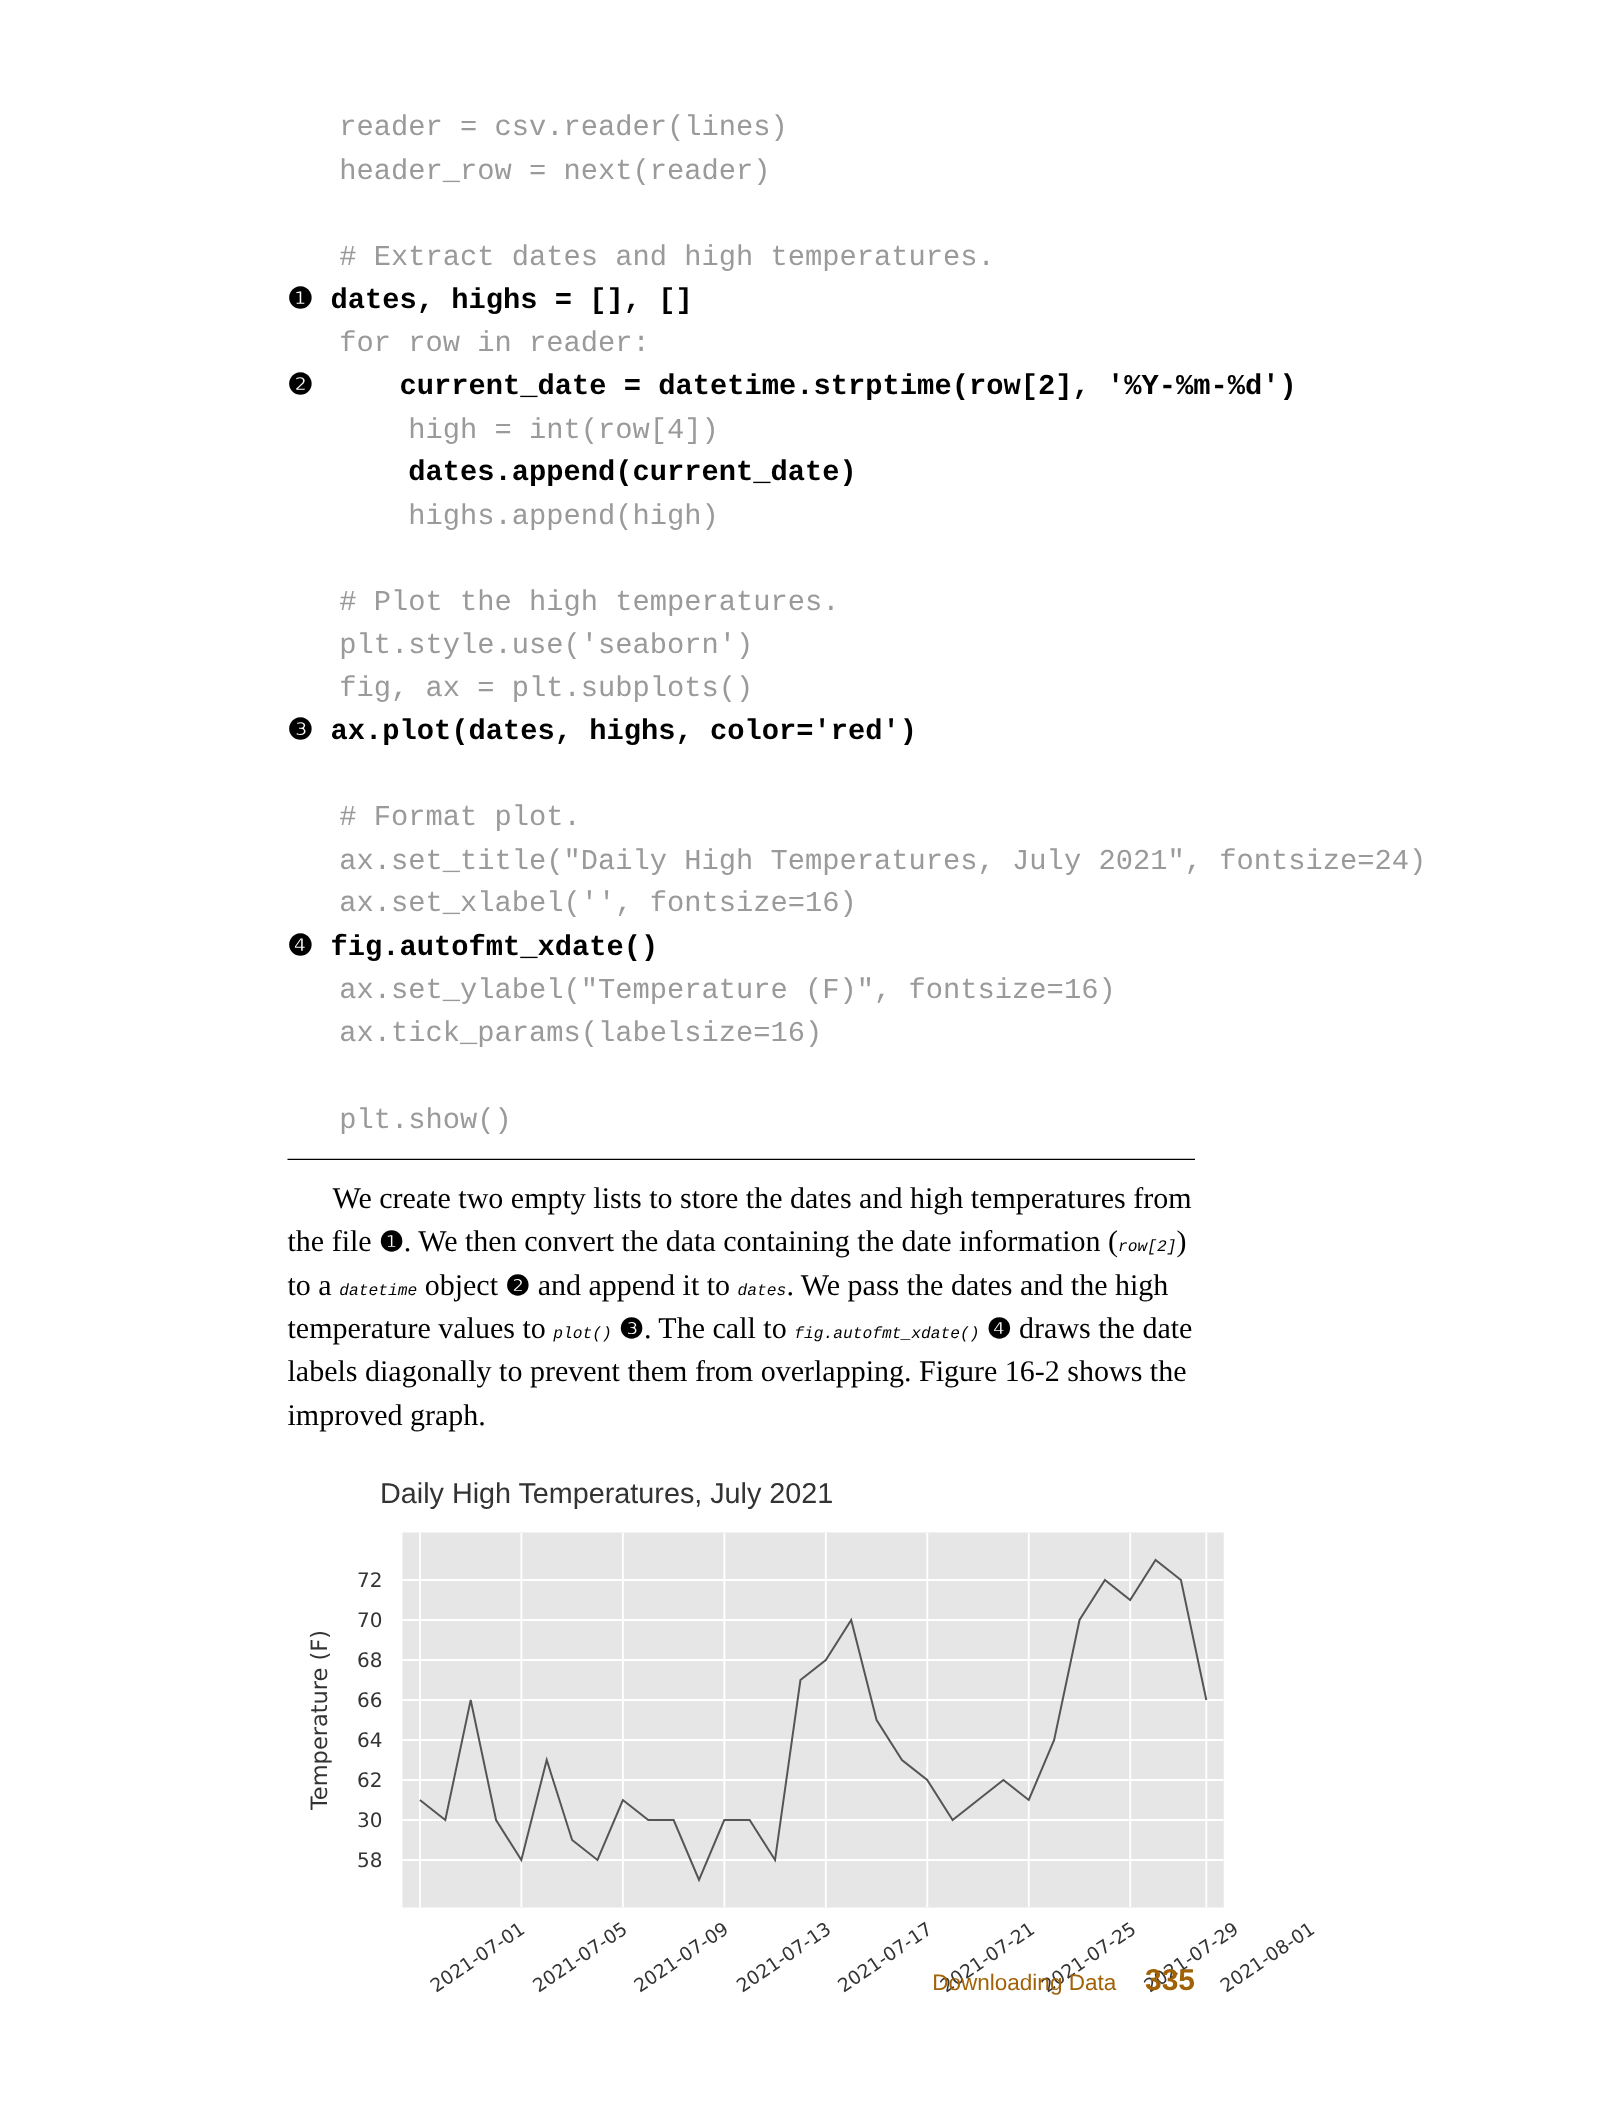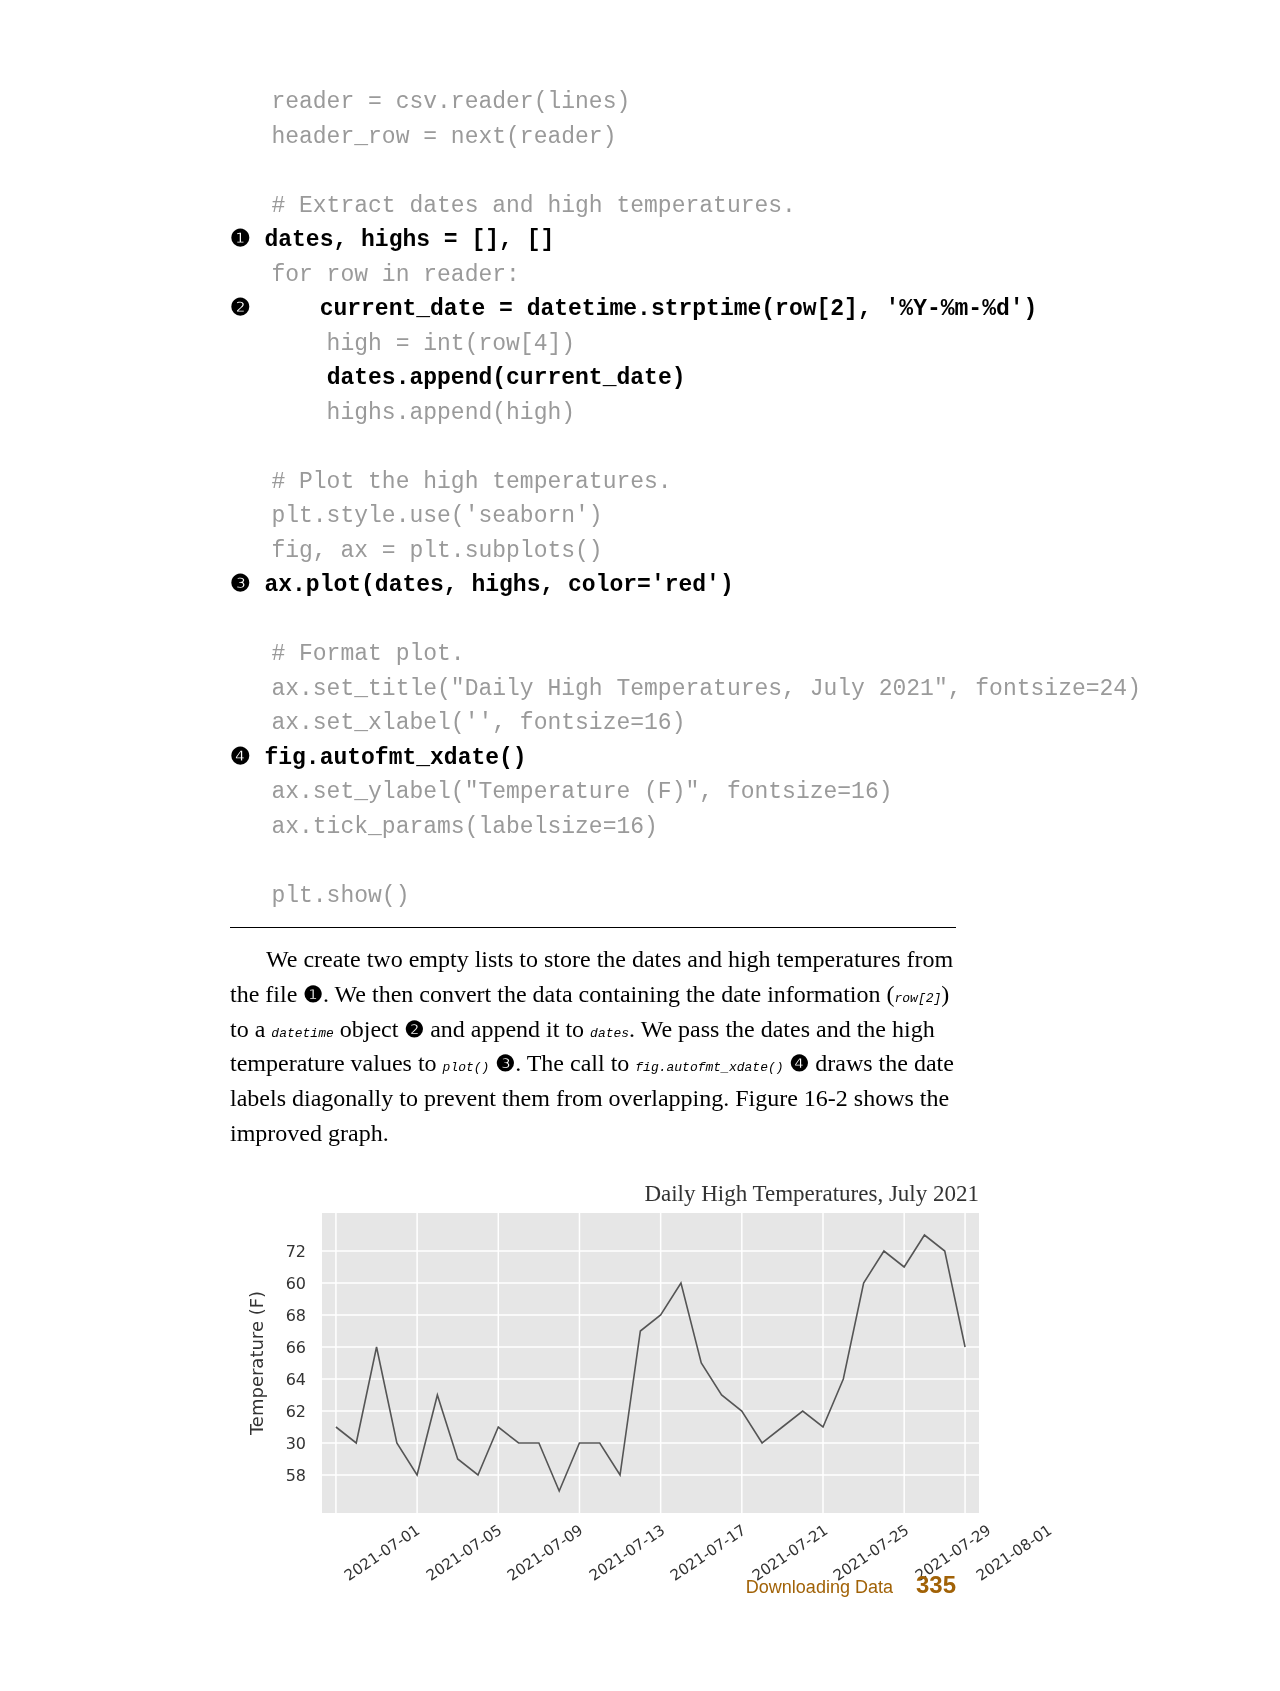--- a/index.html
+++ b/index.html
@@ -48,25 +48,25 @@
     font-family: "Consolas", "Menlo", "Courier New", monospace;
     font-size: 13px;
     font-style: italic;
   }
   .figure-wrap {
     margin-top: 26px;
     margin-left: 14px;
     width: 735px;
   }
   .chart-title {
-    font-family: Liberation Serif, serif;
+    font-family: Liberation Sans, sans-serif;
     font-size: 23px;
-    text-align: right;
-    color: #333;
-    margin-bottom: 6px;
+    text-align: left;
+    color: #333;
+    margin-bottom: 18px;
     margin-left: 60px;
   }
   .chart-box {
     position: relative;
     height: 300px;
     margin-left: 28px;
   }
   .y-axis-label {
     position: absolute;
     left: -16px;
@@ -180,21 +180,21 @@
     <div class="chart-title">Daily High Temperatures, July 2021</div>
     <div class="chart-box">
       <div class="y-axis-label">Temperature (F)</div>
       <div class="y-ticks" id="y-ticks">
           <div class="y-tick" style="top: 87.3333%;">58</div>
           <div class="y-tick" style="top: 76.6667%;">30</div>
           <div class="y-tick" style="top: 66%;">62</div>
           <div class="y-tick" style="top: 55.3333%;">64</div>
           <div class="y-tick" style="top: 44.6667%;">66</div>
           <div class="y-tick" style="top: 34%;">68</div>
-          <div class="y-tick" style="top: 23.3333%;">60</div>
+          <div class="y-tick" style="top: 23.3333%;">70</div>
           <div class="y-tick" style="top: 12.6667%;">72</div>
         </div>
       <div class="plot-area">
         <svg id="chart-svg" viewBox="0 0 660 300" preserveAspectRatio="none">
           <g id="grid-h" stroke="#ffffff" stroke-width="1.5">
               <line x1="0" x2="660" y1="262" y2="262"></line>
               <line x1="0" x2="660" y1="230" y2="230"></line>
               <line x1="0" x2="660" y1="198.00000000000003" y2="198.00000000000003"></line>
               <line x1="0" x2="660" y1="166" y2="166"></line>
               <line x1="0" x2="660" y1="134" y2="134"></line>

